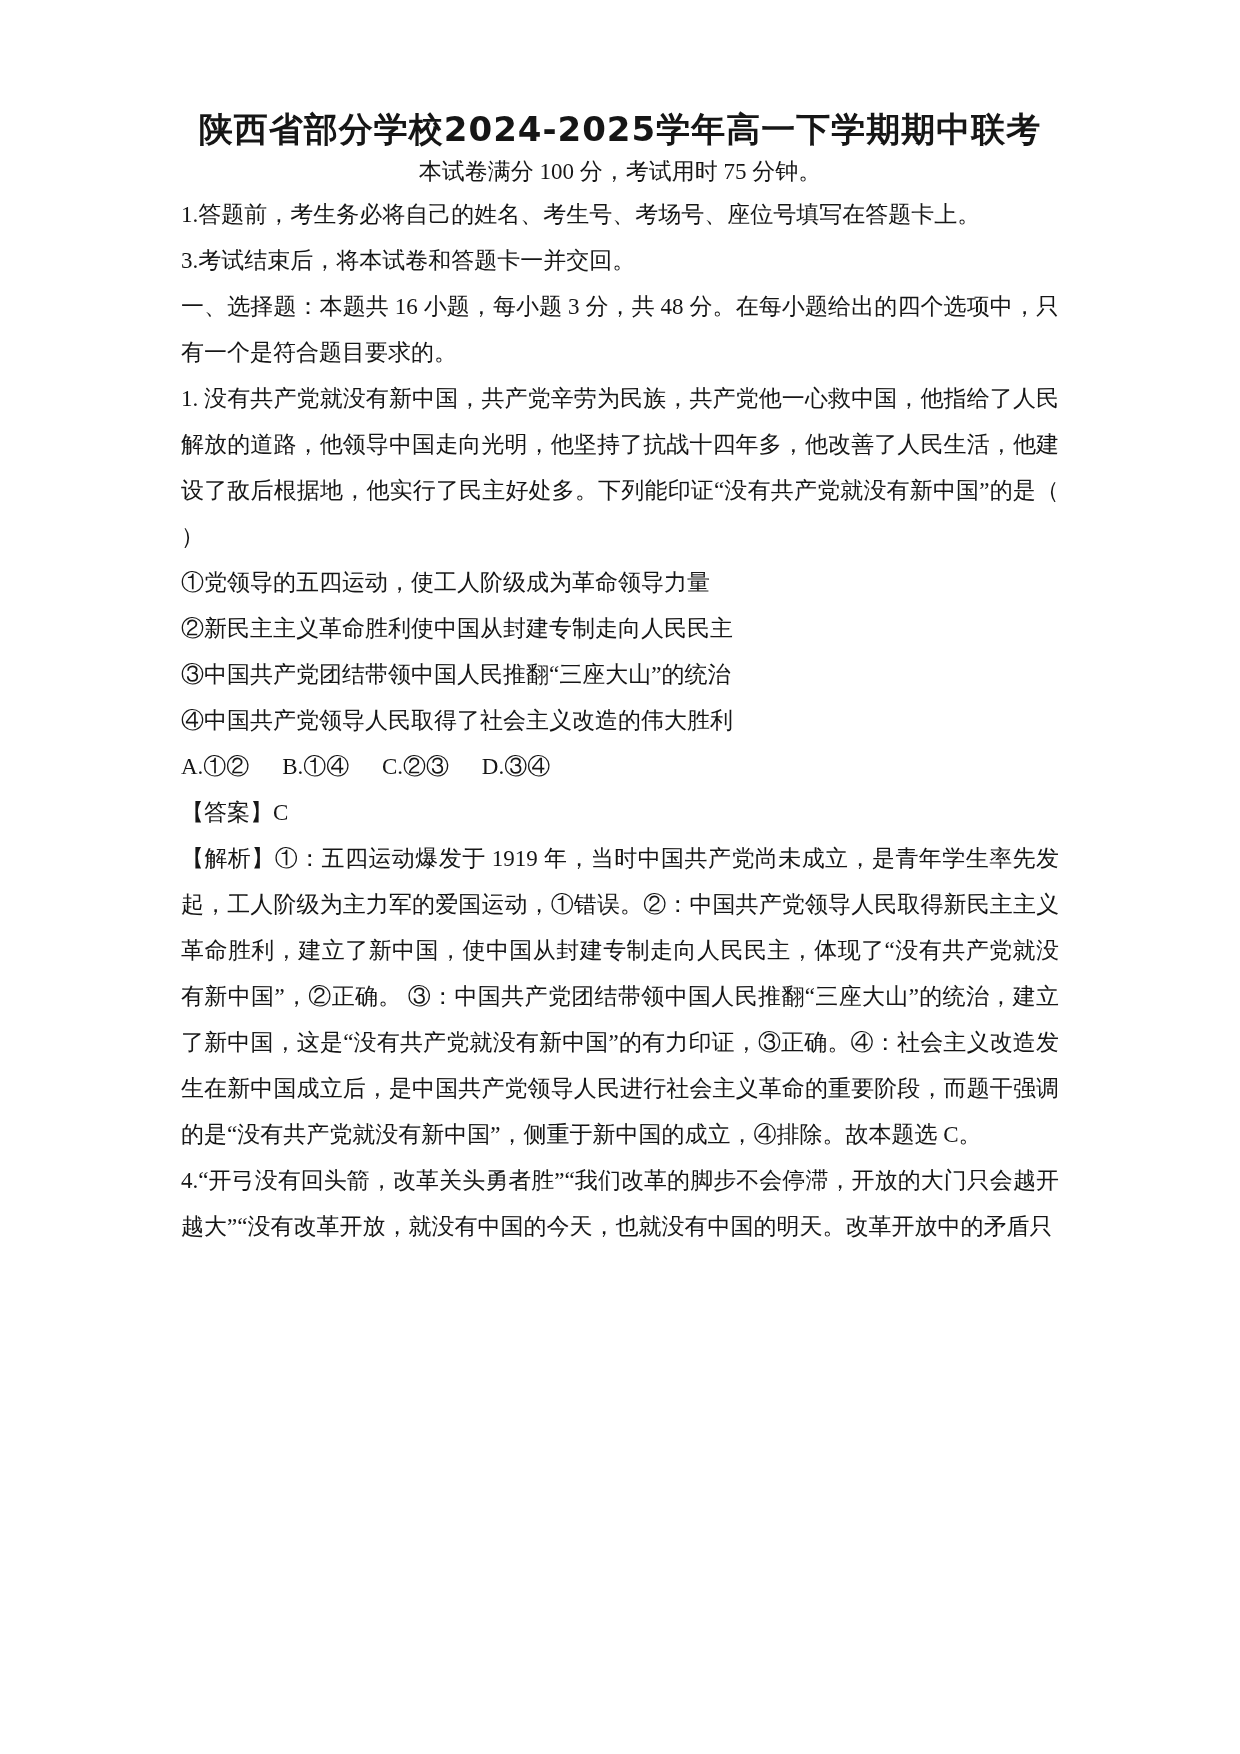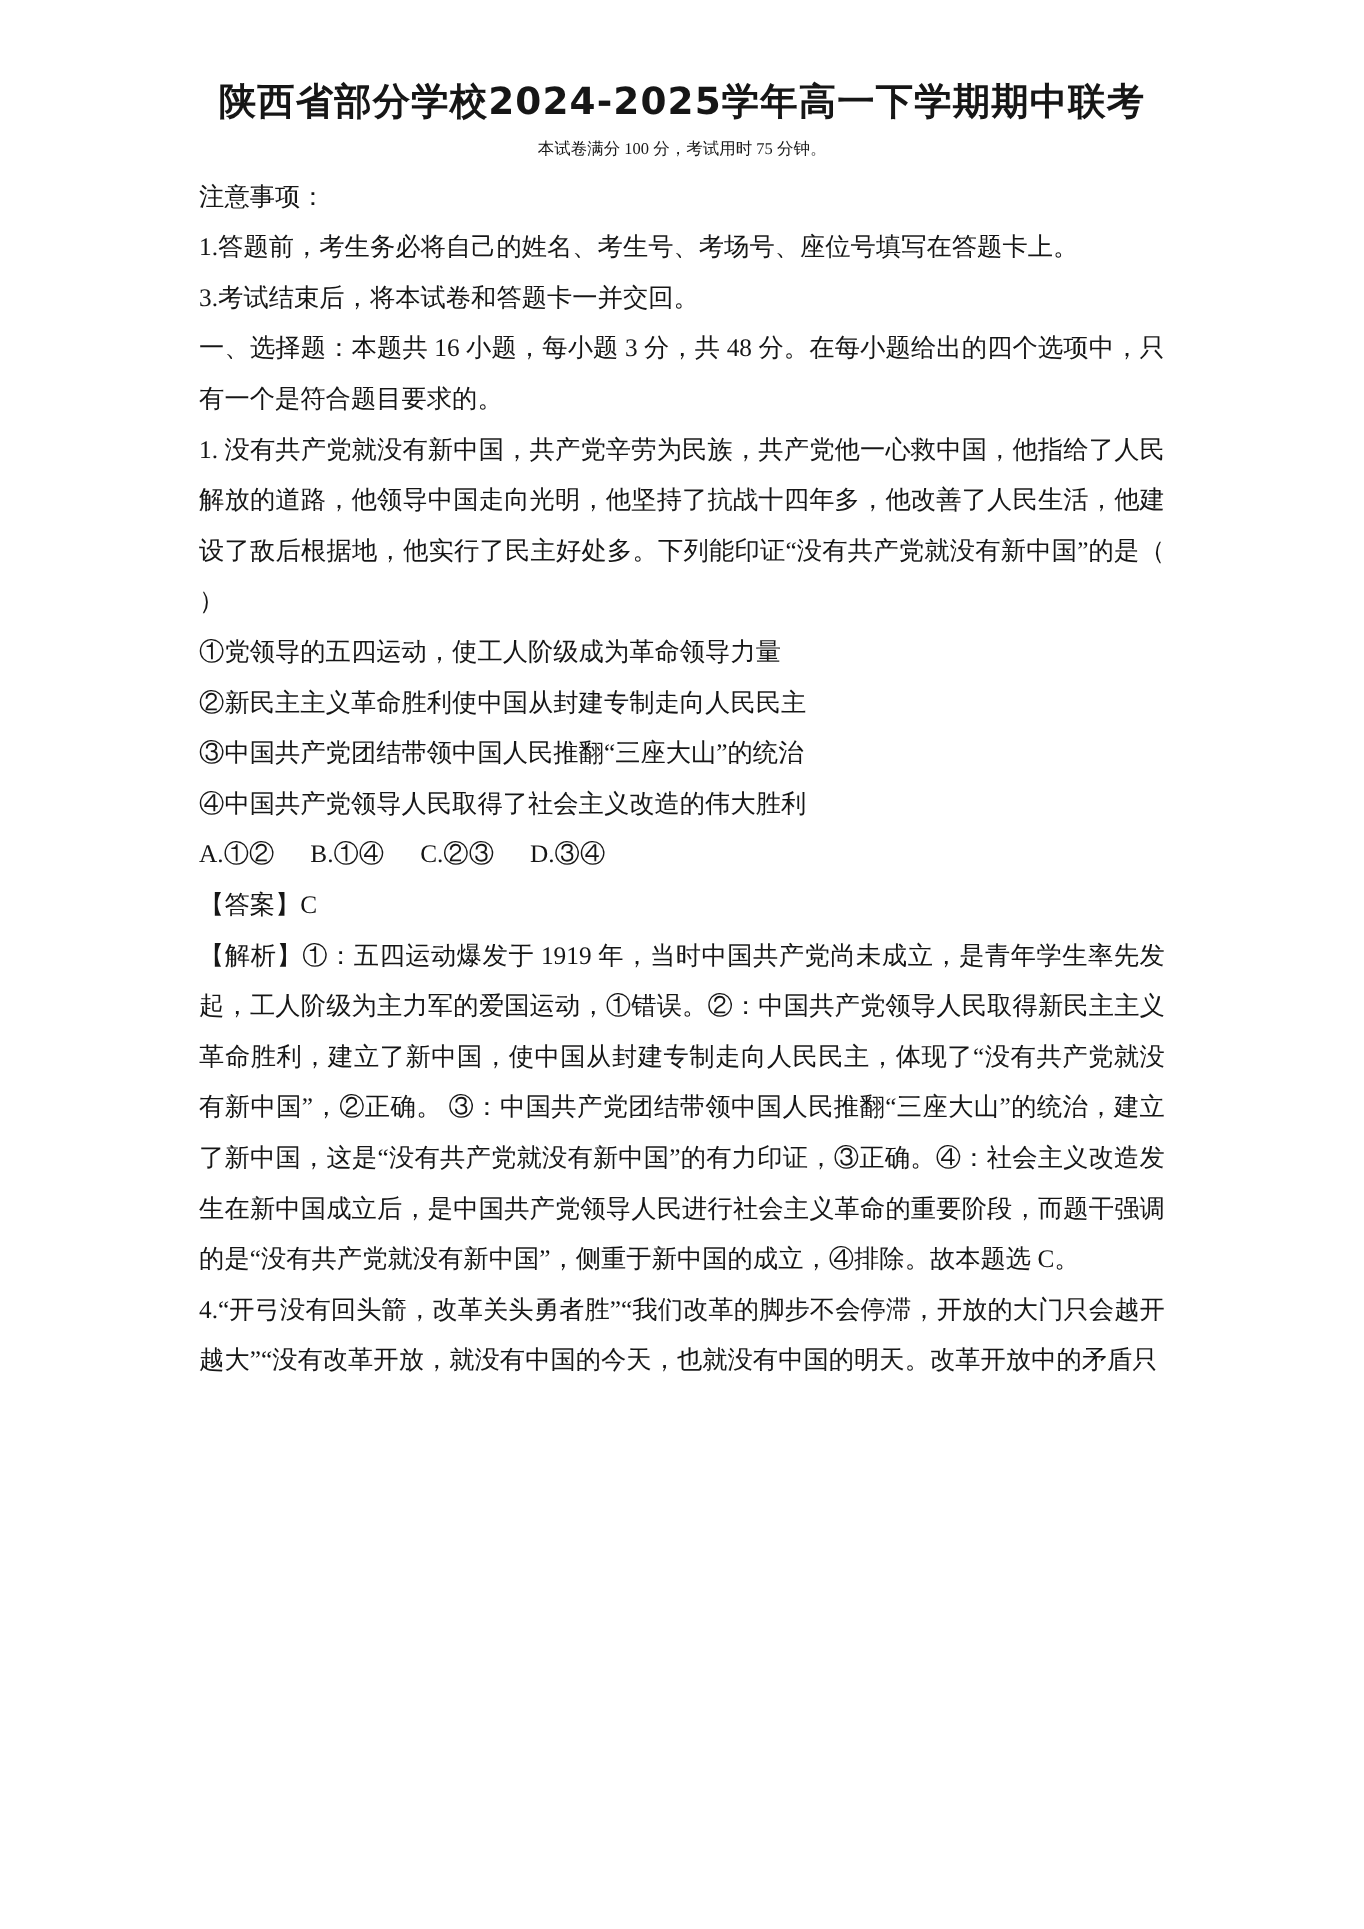--- a/index.html
+++ b/index.html
@@ -5,36 +5,36 @@
   html, body { margin: 0; padding: 0; background: #e8e8e8; }
   .page {
     position: relative;
     width: 1240px;
     height: 1754px;
     margin: 0 auto;
     background: #ffffff;
     color: #161616;
     font-family: "Liberation Serif", "DejaVu Serif", serif;
     box-sizing: border-box;
-    padding: 72px 181px 0 181px;
+    padding: 108px 181px 0 181px;
     overflow: hidden;
   }
   .doc-title {
     margin: 0;
     font-family: "DejaVu Sans", "Liberation Sans", sans-serif;
     font-weight: 700;
     font-size: 34px;
     line-height: 42px;
     text-align: center;
     letter-spacing: 1px;
   }
   .doc-title.subject { margin-top: 18px; }
   .subtitle {
     margin: 2px 0 0 0;
-    font-size: 15px;
+    font-size: 23px;
     line-height: 40px;
     text-align: center;
   }
   .body-text p {
     margin: 0;
     font-size: 23px;
     line-height: 46px;
     text-align: justify;
     text-justify: inter-character;
     word-break: break-all;
@@ -52,21 +52,20 @@
 <div class="page">
 
   <header>
     <h1 class="doc-title">陕西省部分学校2024-2025学年高一下学期期中联考</h1>
     <p class="subtitle">本试卷满分 100 分，考试用时 75 分钟。</p>
   </header>
 
   <div class="body-text">
 
     <section>
-      <p class="no-justify">注意事项：</p>
       <p>1.答题前，考生务必将自己的姓名、考生号、考场号、座位号填写在答题卡上。</p>
       <p>3.考试结束后，将本试卷和答题卡一并交回。</p>
     </section>
 
     <section>
       <p>一、选择题：本题共 16 小题，每小题 3 分，共 48 分。在每小题给出的四个选项中，只有一个是符合题目要求的。</p>
 
       <article>
         <p>1. 没有共产党就没有新中国，共产党辛劳为民族，共产党他一心救中国，他指给了人民解放的道路，他领导中国走向光明，他坚持了抗战十四年多，他改善了人民生活，他建设了敌后根据地，他实行了民主好处多。下列能印证“没有共产党就没有新中国”的是（　　）</p>
         <p class="no-justify">①党领导的五四运动，使工人阶级成为革命领导力量</p>

